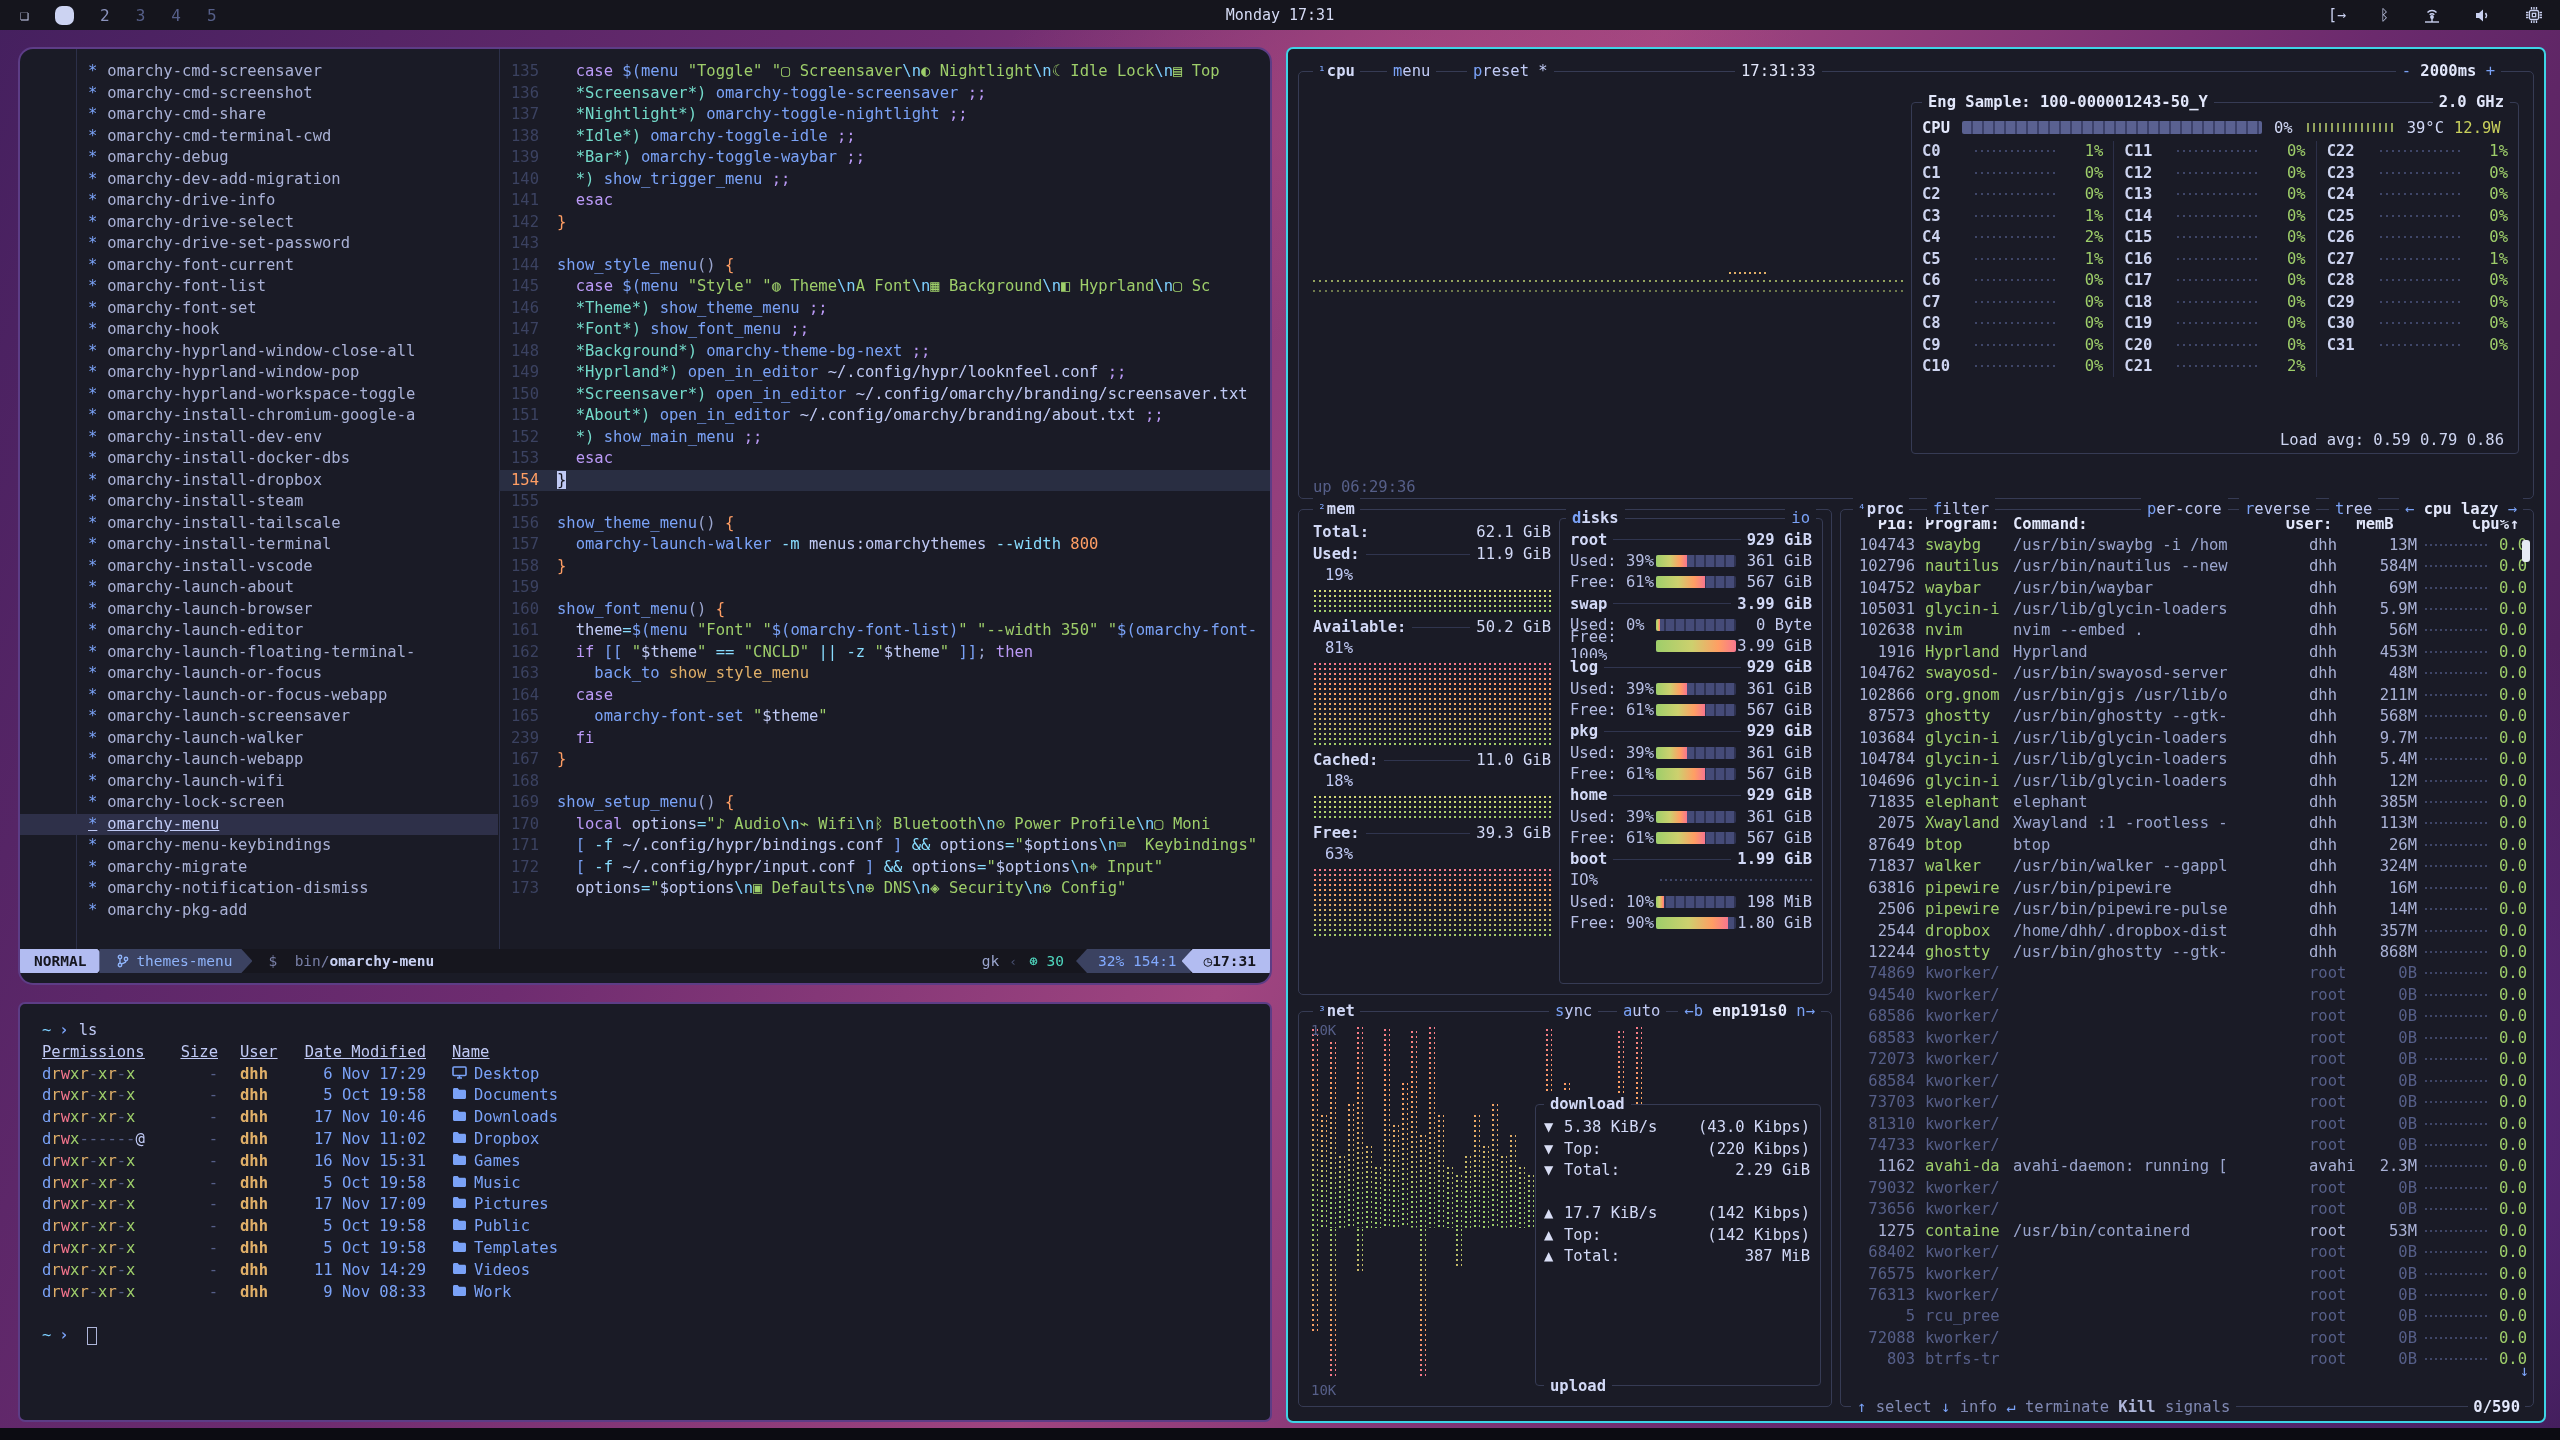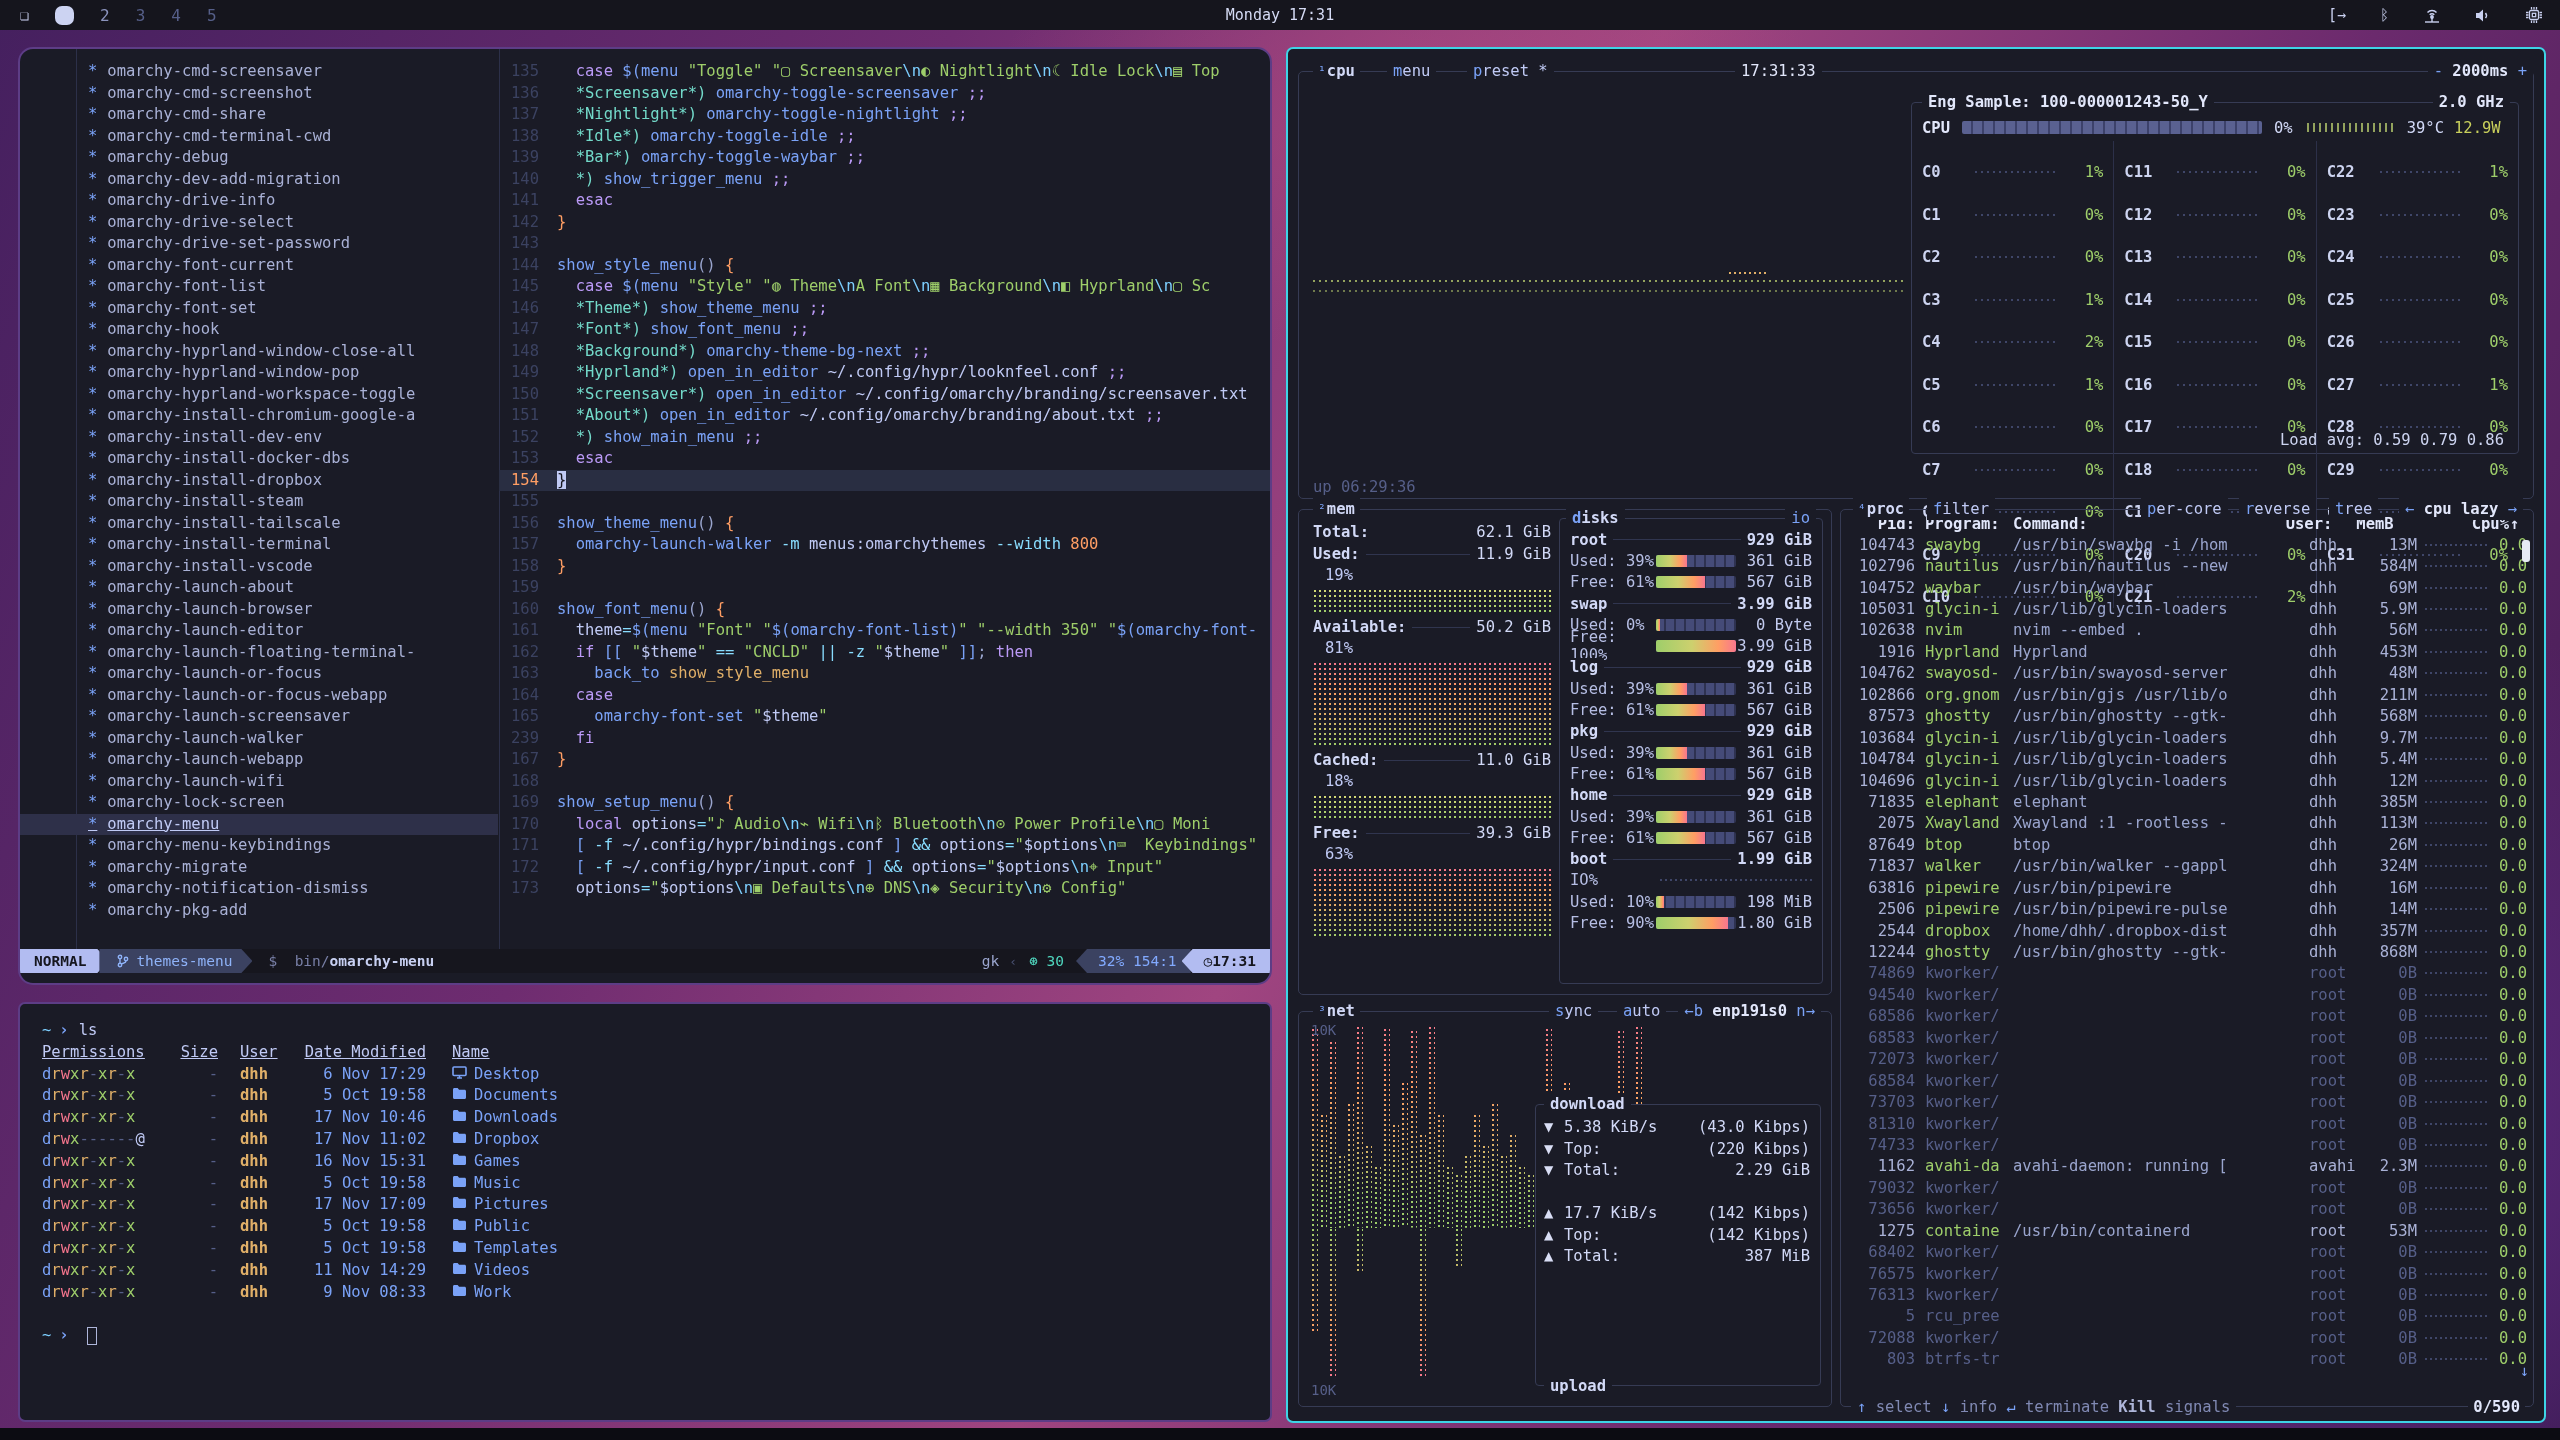--- a/index.html
+++ b/index.html
@@ -76,21 +76,21 @@
   #btop{left:1286px;top:47px;width:1260px;height:1376px;font-size:15.5px;}
   .panel{position:absolute;border:1px solid var(--border);border-radius:5px;}
   .ptit{position:absolute;top:-12px;display:flex;align-items:center;background:var(--bg);padding:0 5px;height:22px;line-height:22px;}
   .ptit .idx{color:var(--blue);font-size:13px;margin-right:1px;}
   .ptit b{color:#d2d9f7;}
   .pbtn{position:absolute;top:-12px;background:var(--bg);padding:0 6px;height:22px;line-height:22px;color:#c0caf5;}
   .pbtn .hot{color:var(--blue);}
   .ontop{position:absolute;background:var(--bg);padding:0 6px;height:22px;line-height:22px;}
   .cpu-graphline{position:absolute;height:2px;background:repeating-linear-gradient(90deg,#93a35d 0 2px,transparent 2px 6px);}
   .cpubox{position:absolute;border:1px solid var(--border);border-radius:4px;}
-  .cpurow,.corerow{display:flex;align-items:center;height:21.5px;padding:0 10px;margin-top:21px;}
+  .cpurow,.corerow{display:flex;align-items:center;height:21.5px;padding:0 10px;}
   .cpumeter{width:300px;height:13px;border-radius:2px;background:repeating-linear-gradient(90deg,#5a6191 0 9px,#3c416a 9px 11px);margin:0 12px;}
   .spark{width:86px;height:9px;background:repeating-linear-gradient(90deg,#93a35d 0 2px,transparent 2px 6px);margin:0 14px;}
   .corecols{display:flex;margin-top:2px;}
   .corecol{flex:1;border-right:1px solid #2c3049;}
   .corecol:last-child{border-right:none;}
   .corerow .cname{width:44px;color:#cdd4f0;font-weight:bold;}
   .cdots{flex:1;height:2px;margin:0 9px;background:repeating-linear-gradient(90deg,#3f4668 0 2px,transparent 2px 6px);}
   .cpct{width:36px;text-align:right;color:var(--green);}
   .loadavg{position:absolute;right:14px;bottom:4px;color:#cdd4f0;}
   .uptime{position:absolute;left:14px;bottom:2px;color:var(--dim);}
@@ -351,21 +351,21 @@
   <div class="win active" id="btop">
 
     <div class="panel" id="cpupanel" style="left:10px;top:22px;width:1236px;height:428px">
       <span class="ptit" style="left:14px">
           <span class="idx">¹</span>
           <b>cpu</b>
         </span>
       <span class="pbtn" style="left:88px"><span class="hot">m</span><span id="menurest">enu</span></span>
       <span class="pbtn" style="left:168px"><span class="hot">p</span><span id="presetrest">reset *</span></span>
       <span class="ontop" style="left:436px;top:-12px;color:#e2e7fb">17:31:33</span>
-      <span class="ontop" style="right:0;top:-12px"><span style="color:#7aa2f7">-</span> <b style="color:#e2e7fb">2000ms</b> <span style="color:#7aa2f7">+</span></span>
+      <span class="ontop" style="right:32px;top:-12px"><span style="color:#7aa2f7">-</span> <b style="color:#e2e7fb">2000ms</b> <span style="color:#7aa2f7">+</span></span>
 
       <div class="cpu-graphline" style="left:14px;top:208px;width:590px"></div>
       <div class="cpu-graphline" style="left:14px;top:218px;width:590px;opacity:.7"></div>
       <div class="cpu-graphline" style="left:430px;top:200px;width:40px;background:repeating-linear-gradient(90deg,#e0af68 0 2px,transparent 2px 5px)"></div>
       <span class="uptime">up 06:29:36</span>
 
       <div class="cpubox" style="right:14px;top:30px;width:608px;height:352px">
         <span class="ontop" style="left:10px;top:-12px;font-weight:bold;color:#e2e7fb">Eng Sample: 100-000001243-50_Y</span>
         <span class="ontop" style="right:8px;top:-12px;font-weight:bold;color:#e2e7fb">2.0 GHz</span>
         <div class="cpurow" style="margin-top:14px">

